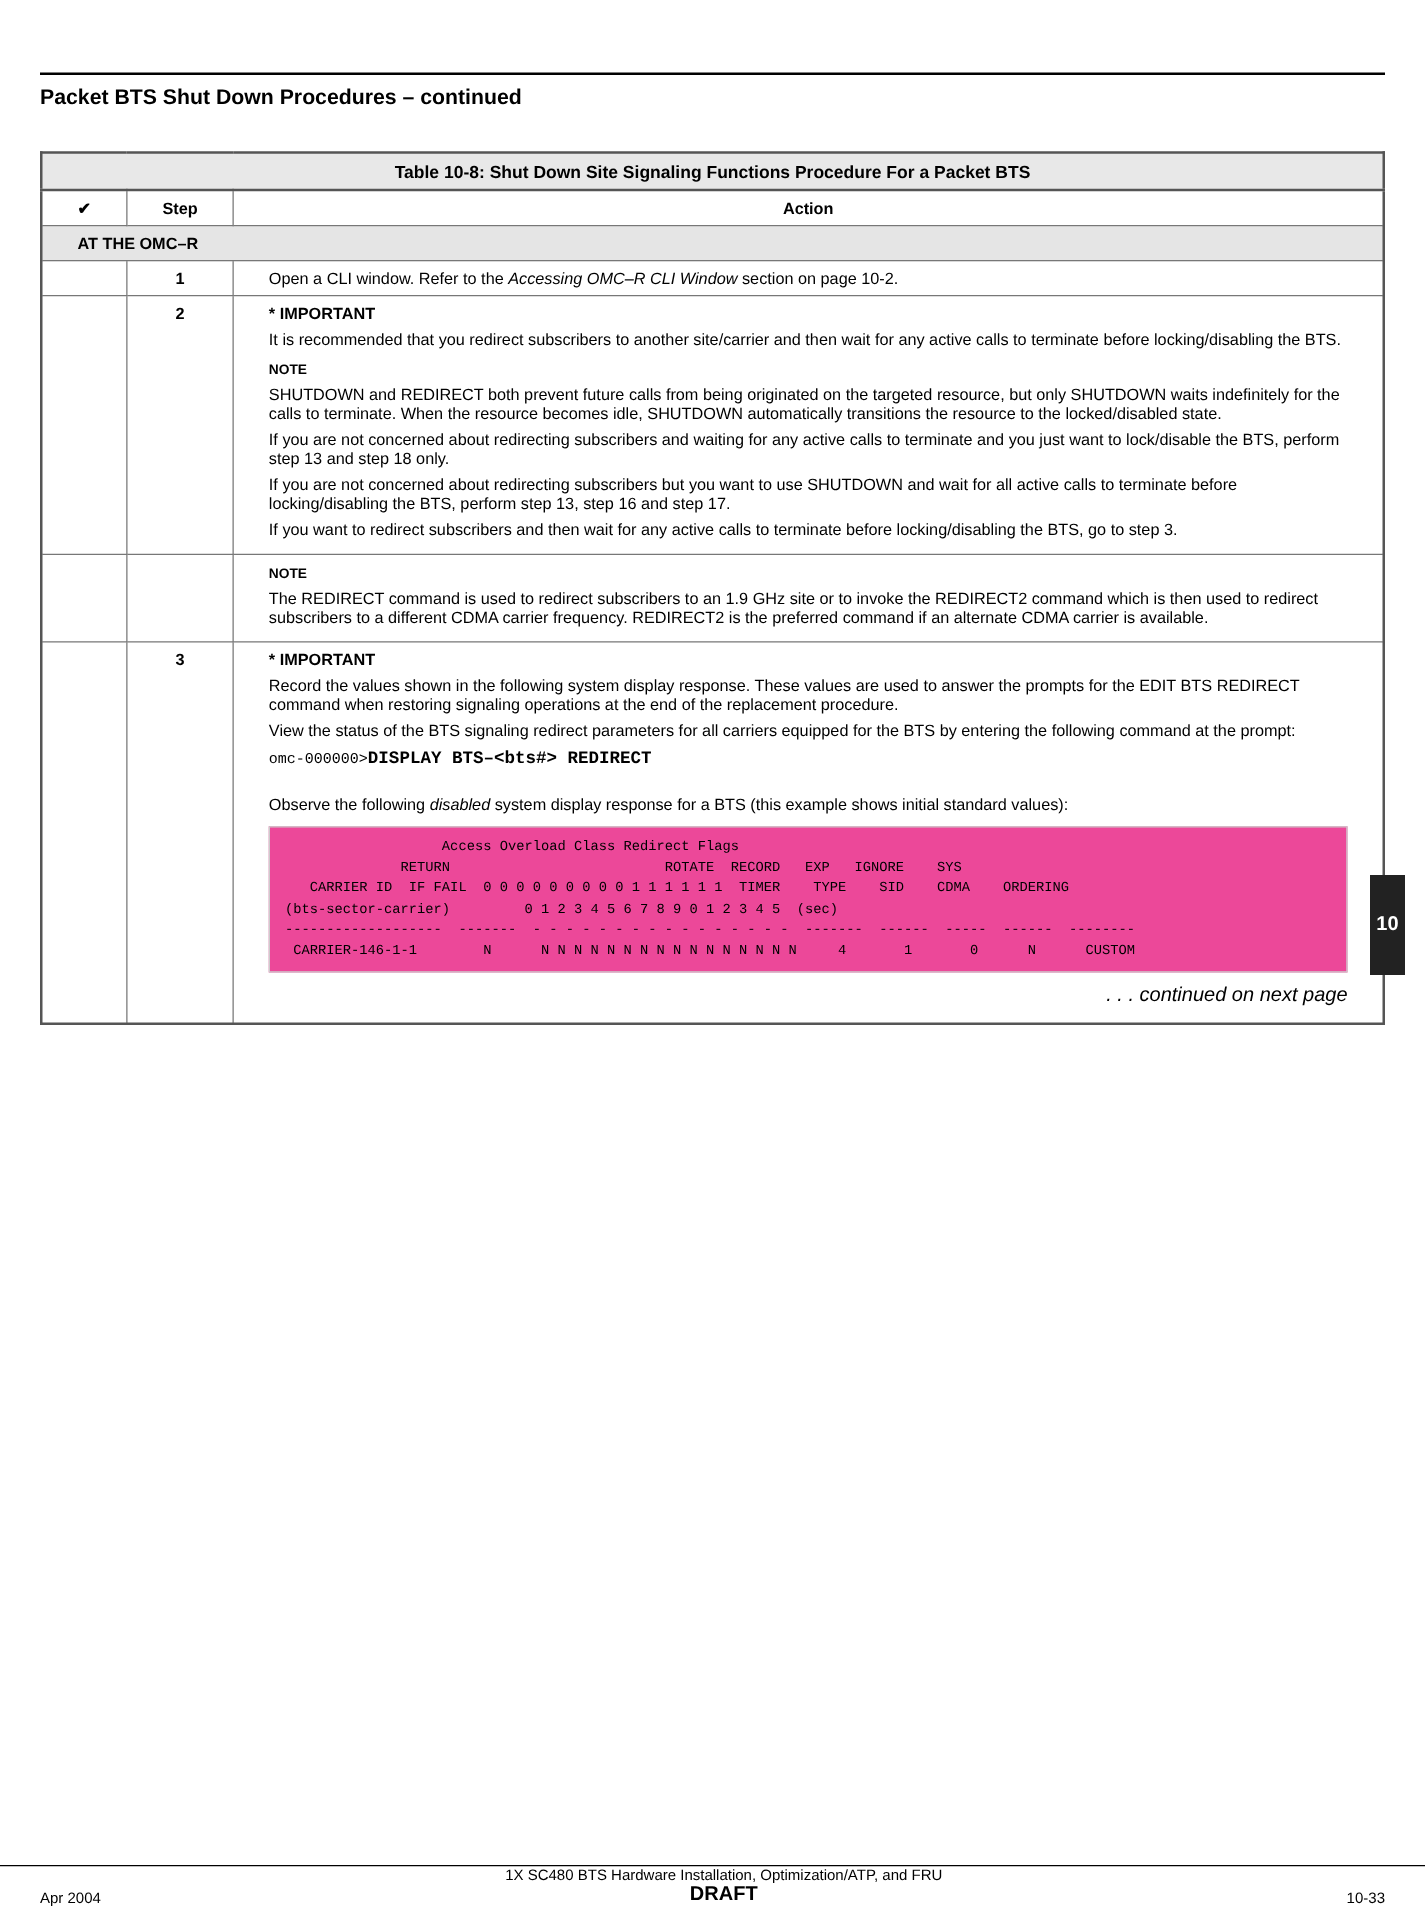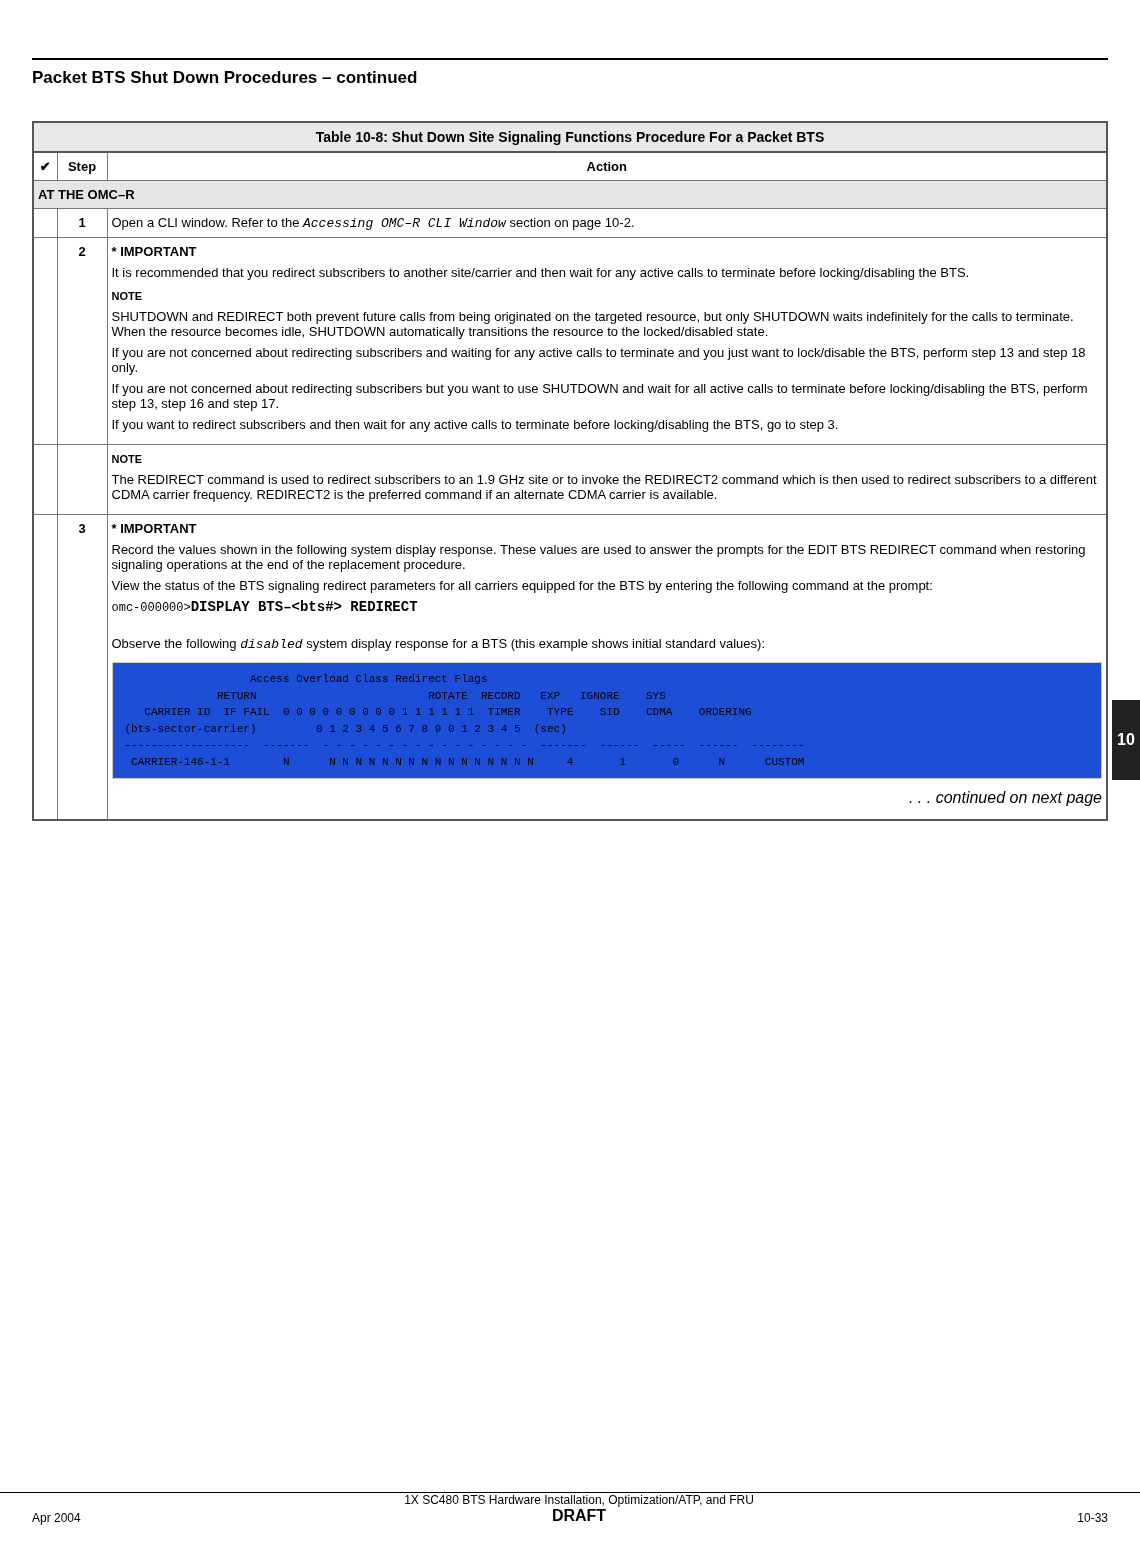--- a/index.html
+++ b/index.html
@@ -23,21 +23,21 @@
       padding-top: 8px;
       margin-top: 40px;
     }
     .main-table {
       width: 100%;
       border-collapse: collapse;
       border: 2px solid #555;
     }
     .main-table th, .main-table td {
       border: 1px solid #777;
-      padding: 6px 4px;
+      padding: 6px 28px;
       vertical-align: top;
     }
     .table-title-row td {
       text-align: center;
       font-weight: bold;
       font-size: 14px;
       background: #e8e8e8;
       border-bottom: 2px solid #555;
     }
     .col-header-row th {
@@ -78,25 +78,24 @@
       font-family: 'Courier New', Courier, monospace;
       font-size: 12px;
     }
     .bold-mono {
       font-family: Liberation Mono, monospace;
       font-size: 14px;
       font-weight: bold;
     }
     .italic {
       font-style: italic;
-      font-family: Liberation Mono, monospace;
     }
     p { margin-bottom: 6px; }
     .display-block {
-      background: #1d4ed8;
+      background: #ec4899;
       border: 1px solid #ccc;
       padding: 8px 12px;
       font-family: 'Courier New', Courier, monospace;
       font-size: 11px;
       line-height: 1.5;
       margin: 10px 0;
       white-space: pre;
     }
     .continued-line {
       text-align: right;
@@ -111,21 +110,21 @@
       right: 0;
       padding: 0 32px;
       border-top: 1px solid #000;
       display: flex;
       justify-content: space-between;
       align-items: flex-end;
       font-size: 12px;
     }
     .right-sidebar {
       position: absolute;
-      right: 0;
+      right: 16px;
       top: 700px;
       width: 28px;
       background: #222;
       color: #fff;
       font-size: 16px;
       font-weight: bold;
       text-align: center;
       padding: 10px 0;
       height: 80px;
       display: flex;

